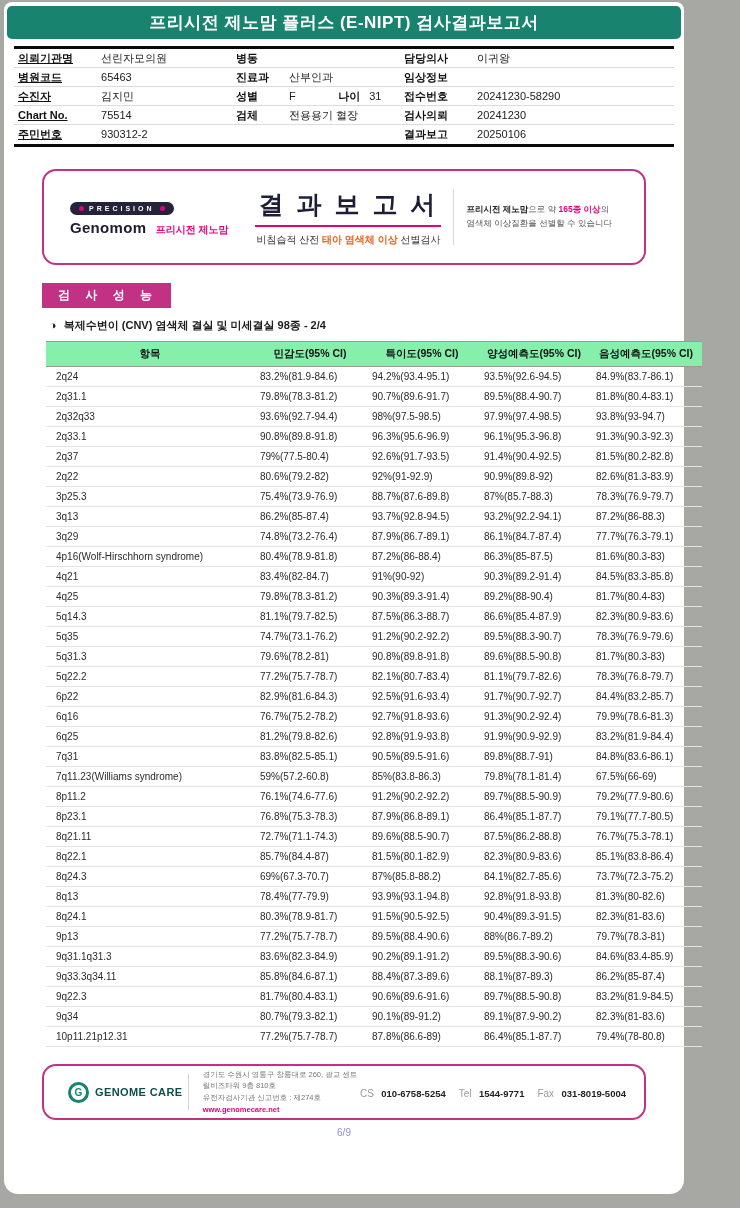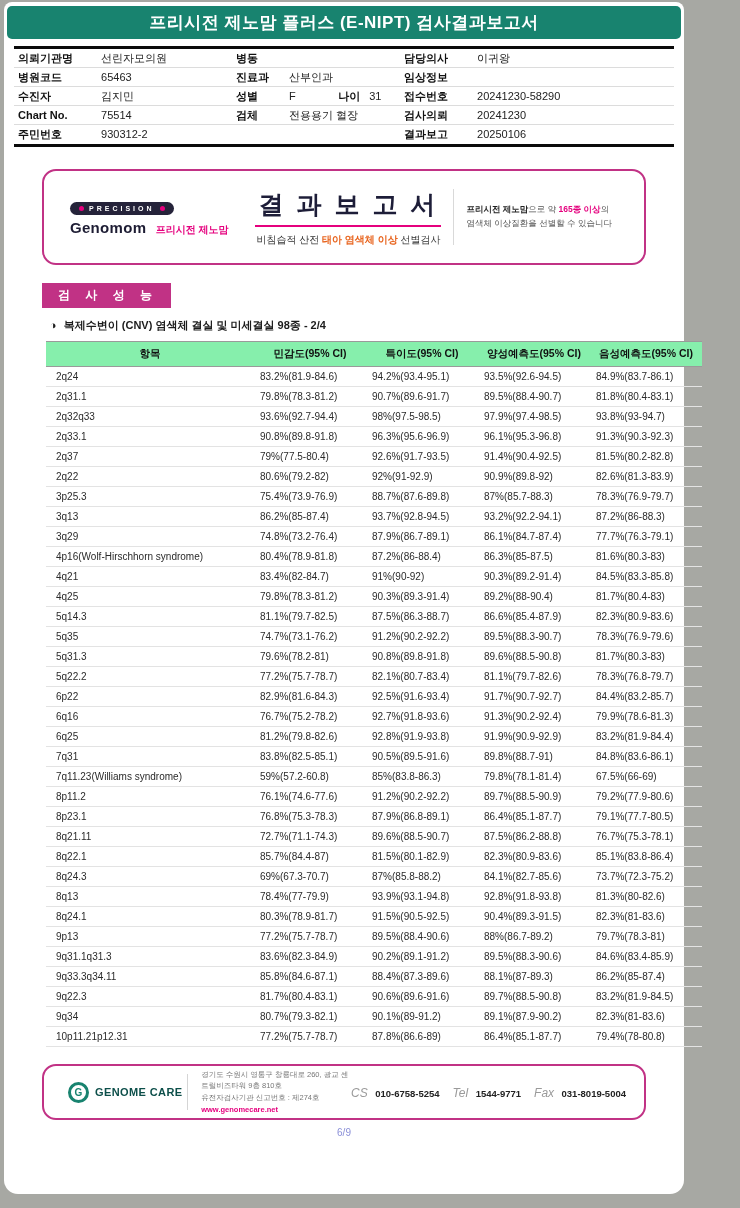--- a/index.html
+++ b/index.html
@@ -14,21 +14,21 @@
     border-radius:5px; display:flex; align-items:center; justify-content:center;
     color:#fff; font-weight:bold; font-size:17px; letter-spacing:0.5px; }
 
   
   .info { margin:7px 10px 0 10px; border-top:3px solid #0a0a0a; border-bottom:3px solid #0a0a0a; }
   .info-row { display:grid; grid-template-columns:218px 168px 1fr; height:19px;
     align-items:center; border-bottom:1px solid #dcdcdc; }
   .info-row:last-child { border-bottom:none; }
   .cell { padding-left:4px; white-space:nowrap; font-size:11px; color:#222; }
   .lbl { font-weight:bold; display:inline-block; color:#111; }
-  .w1 { width:80px; } .w2 { width:50px; } .w3 { width:70px; }
+  .w1 { width:80px;text-decoration:underline; } .w2 { width:50px; } .w3 { width:70px; }
   .valw { display:inline-block; width:46px; }
 
   
   .report-box { margin:22px 38px 0 38px; height:96px; border:2px solid var(--magenta,#c13285);
     border-radius:14px; display:flex; align-items:center; }
   .logo-block { width:212px; padding-left:26px; }
   .badge { display:inline-flex; align-items:center; gap:5px; background:#25233a;
     color:#fff; font-size:7px; letter-spacing:3px; font-weight:bold;
     padding:3px 9px; border-radius:8px; }
   .dot { width:5px; height:5px; border-radius:50%; background:var(--pink,#e5007e); display:inline-block; }
@@ -65,21 +65,21 @@
     border-radius:14px; display:flex; align-items:center; padding:0 18px 0 24px; }
   .gc-logo { display:flex; align-items:center; gap:6px; width:168px; }
   .gc-circle { width:21px; height:21px; border:3px solid var(--teal,#18836f); border-radius:50%;
     display:flex; align-items:center; justify-content:center; }
   .gc-g { font-size:10px; font-weight:bold; color:var(--teal,#18836f); }
   .gc-text { font-size:11px; font-weight:bold; color:#0d4f4a; letter-spacing:0.4px; white-space:nowrap; }
   .fdiv { width:1px; height:36px; background:#d5d5d5; margin:0 14px 0 4px; }
   .addr { font-size:7.5px; color:#777; line-height:1.55; }
   .addr .site { color:var(--pink,#e5007e); font-weight:bold; }
   .contacts { margin-left:auto; display:flex; align-items:center; gap:13px; white-space:nowrap; }
-  .c-lbl { font-size:12px; color:#9a9a9a; margin-right:3px;font-style:italic; }
+  .c-lbl { font-size:10px; color:#9a9a9a; margin-right:3px; }
   .c-num { font-size:9.5px; font-weight:bold; color:#222; }
 
   .page-num { text-align:center; margin-top:7px; font-size:10px; color:var(--pagenum,#8a8fd8); }
 </style>
 </head>
 <body>
 
 <div class="page">
 
   <div class="banner">

